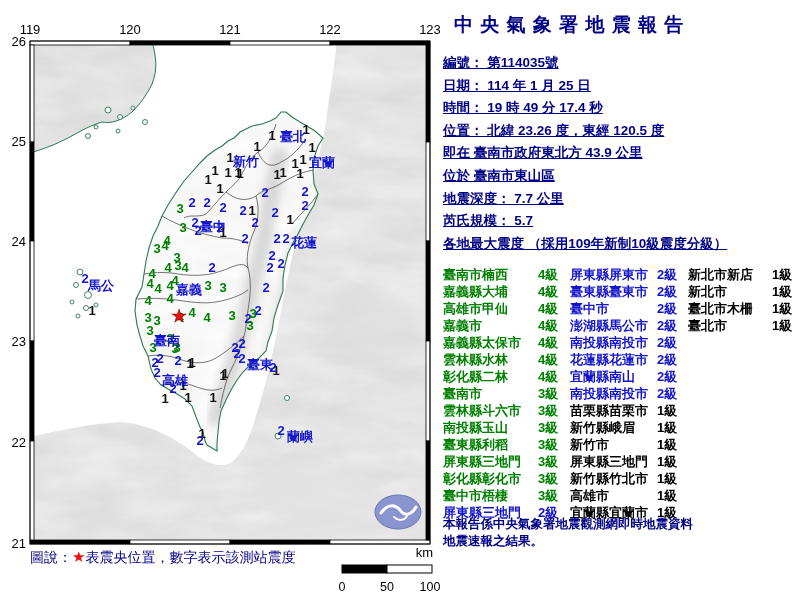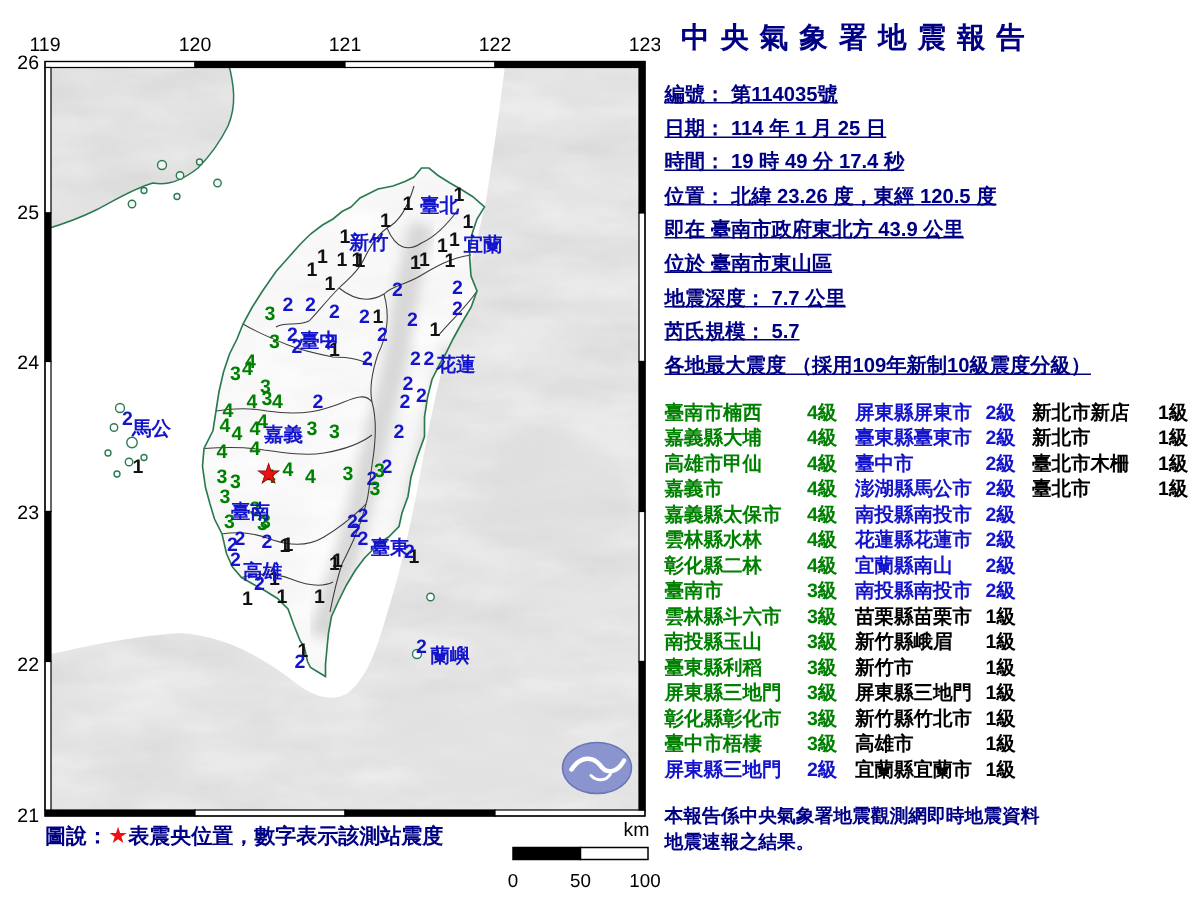--- a/index.html
+++ b/index.html
@@ -12,23 +12,23 @@
   svg text{font-family:"Liberation Sans","DejaVu Sans",sans-serif;}
   .page-title{position:absolute;left:454px;top:12px;font-size:19px;font-weight:bold;
               color:var(--navy);letter-spacing:1px;white-space:pre;}
   #info-lines{position:absolute;left:443px;top:52px;}
   .info-line{font-size:13.5px;font-weight:bold;color:var(--navy);line-height:22.6px;white-space:pre;text-decoration:underline;}
   .col{position:absolute;top:266px;}
   #col0{left:443px;} #col1{left:570px;} #col2{left:688px;}
   .row{display:flex;height:17px;font-size:13px;font-weight:bold;white-space:pre;}
   #col0 .n{width:95px;} #col1 .n{width:87px;} #col2 .n{width:84px;}
   .g4,.g3{color:var(--green);} .g2{color:var(--blue);} .g1{color:var(--black);}
-  #footnote{position:absolute;left:443px;top:536px;font-size:12.5px;font-weight:bold;
+  #footnote{position:absolute;left:443px;top:516px;font-size:12.5px;font-weight:bold;
             color:var(--navy);line-height:17px;}
-  #legend{position:absolute;left:30px;top:548px;font-size:14px;font-weight:bold;color:var(--navy);white-space:pre;}
+  #legend{position:absolute;left:30px;top:548px;font-size:14px;font-weight:normal;color:var(--navy);white-space:pre;}
   #legend .star{color:var(--red);font-size:15px;}
   .tick{font-size:13px;fill:#000;}
   .scale-num{font-size:12.5px;fill:#000;}
   .station{font-size:13px;font-weight:bold;}
   .st-k{fill:#111111;} .st-b{fill:var(--blue);} .st-g{fill:var(--green);}
   .city{font-size:13px;font-weight:bold;fill:var(--blue);}
 </style>
 </head>
 <body>
 

